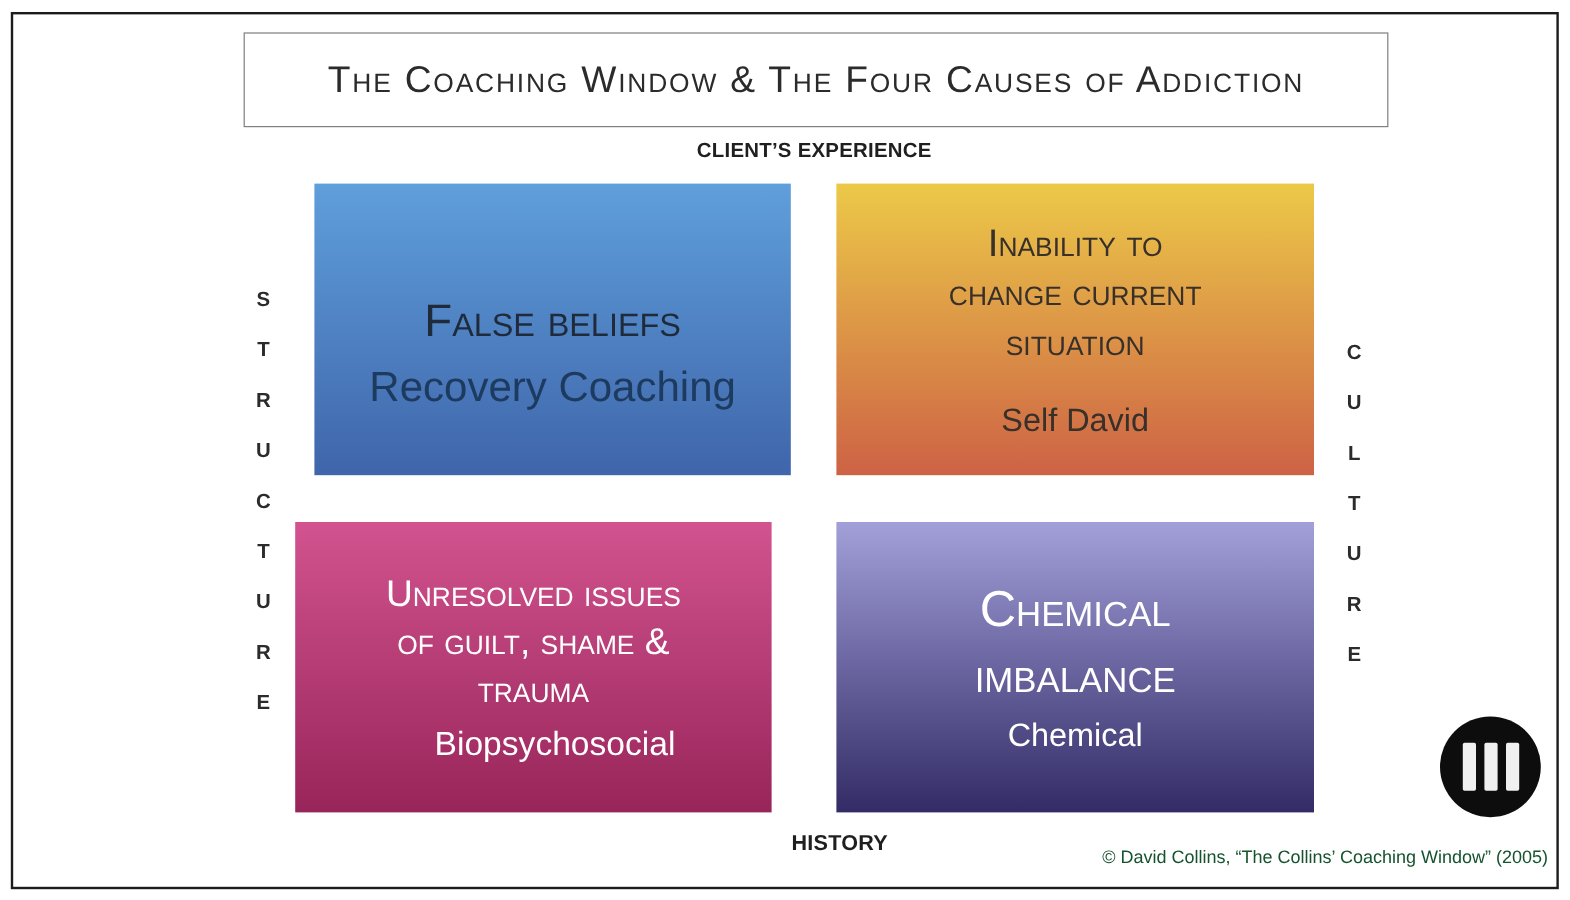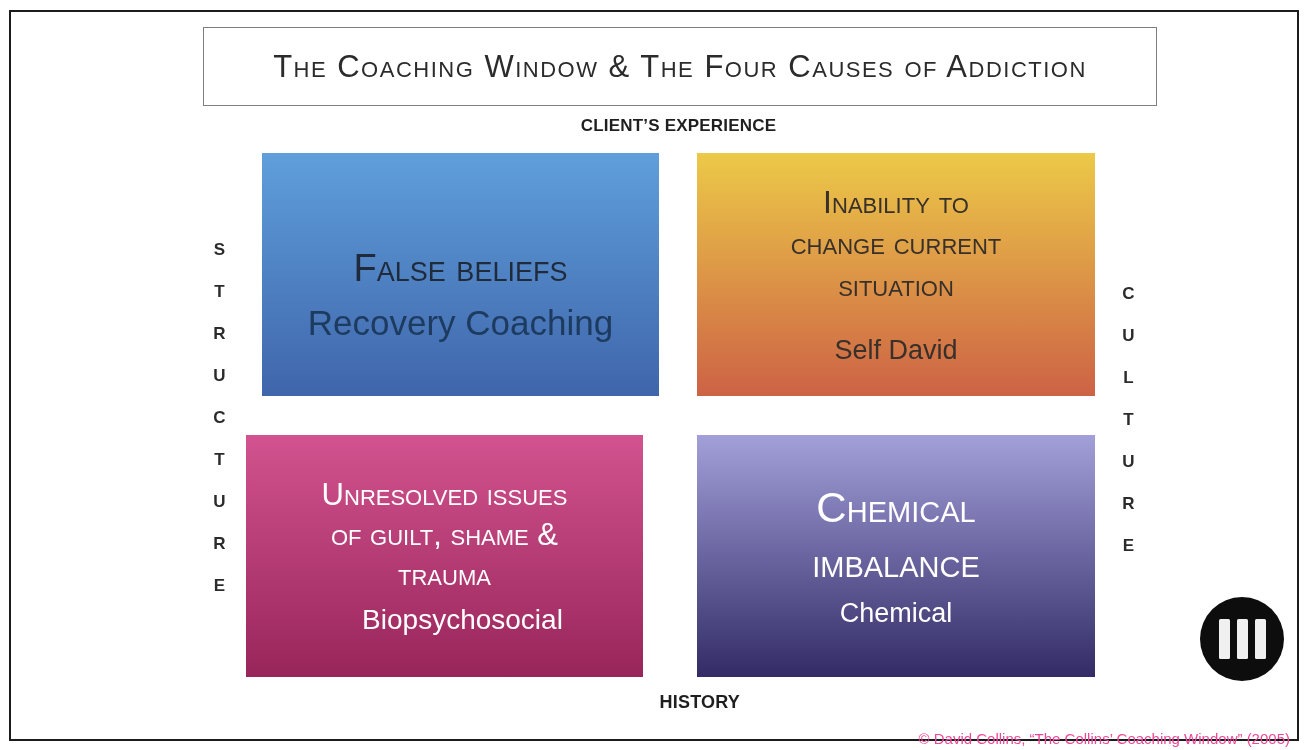--- a/index.html
+++ b/index.html
@@ -120,22 +120,21 @@
     background: linear-gradient(to bottom, #a29fd9 0%, #322b66 100%);
   }
   .quad-br .quad-heading { font-size: 42px; color: #ffffff; }
   .quad-br .quad-sub     { color: #ffffff; }
 
   .copyright {
     position: absolute;
     top: 706px;
     right: 18px;
     font-size: 15px;
-    color: #ec4899;
-    margin-top: 24px;
+    color: #14532d;
   }
 
   .logo-circle {
     position: absolute;
     left: 1200px; top: 597px;
     width: 84px; height: 84px;
     border-radius: 50%;
     background: #0d0d0d;
     display: flex;
     align-items: center;

